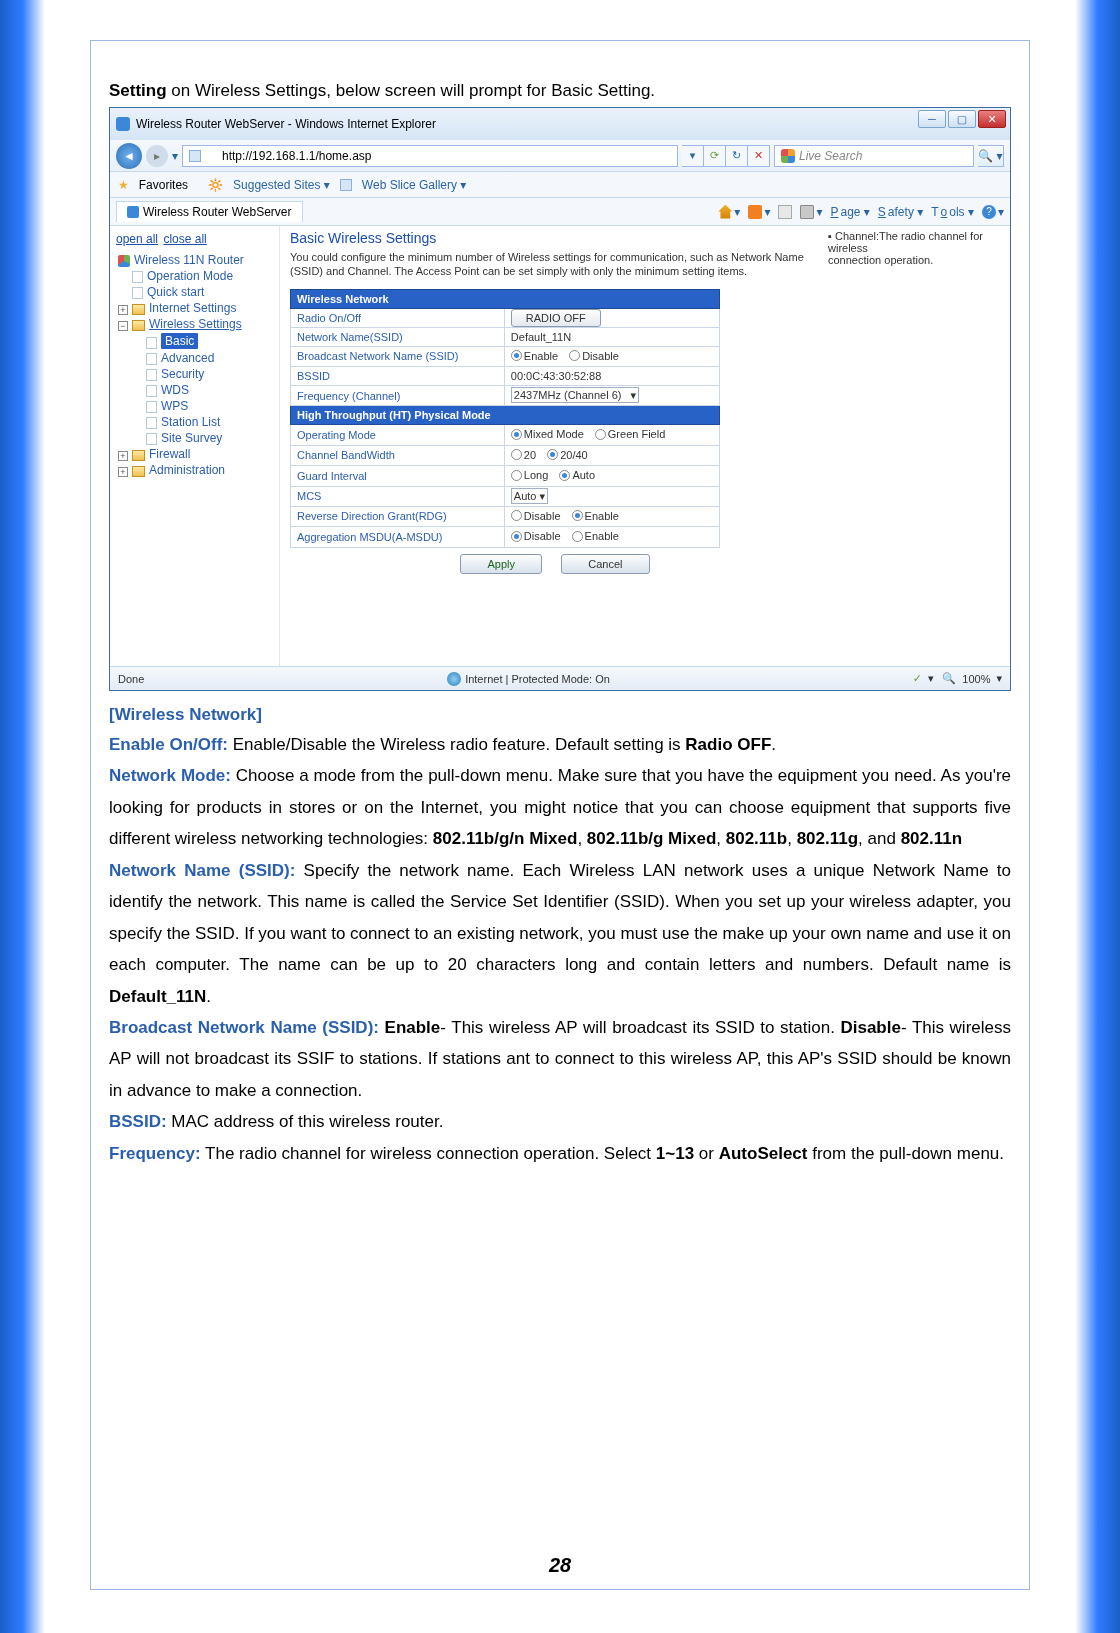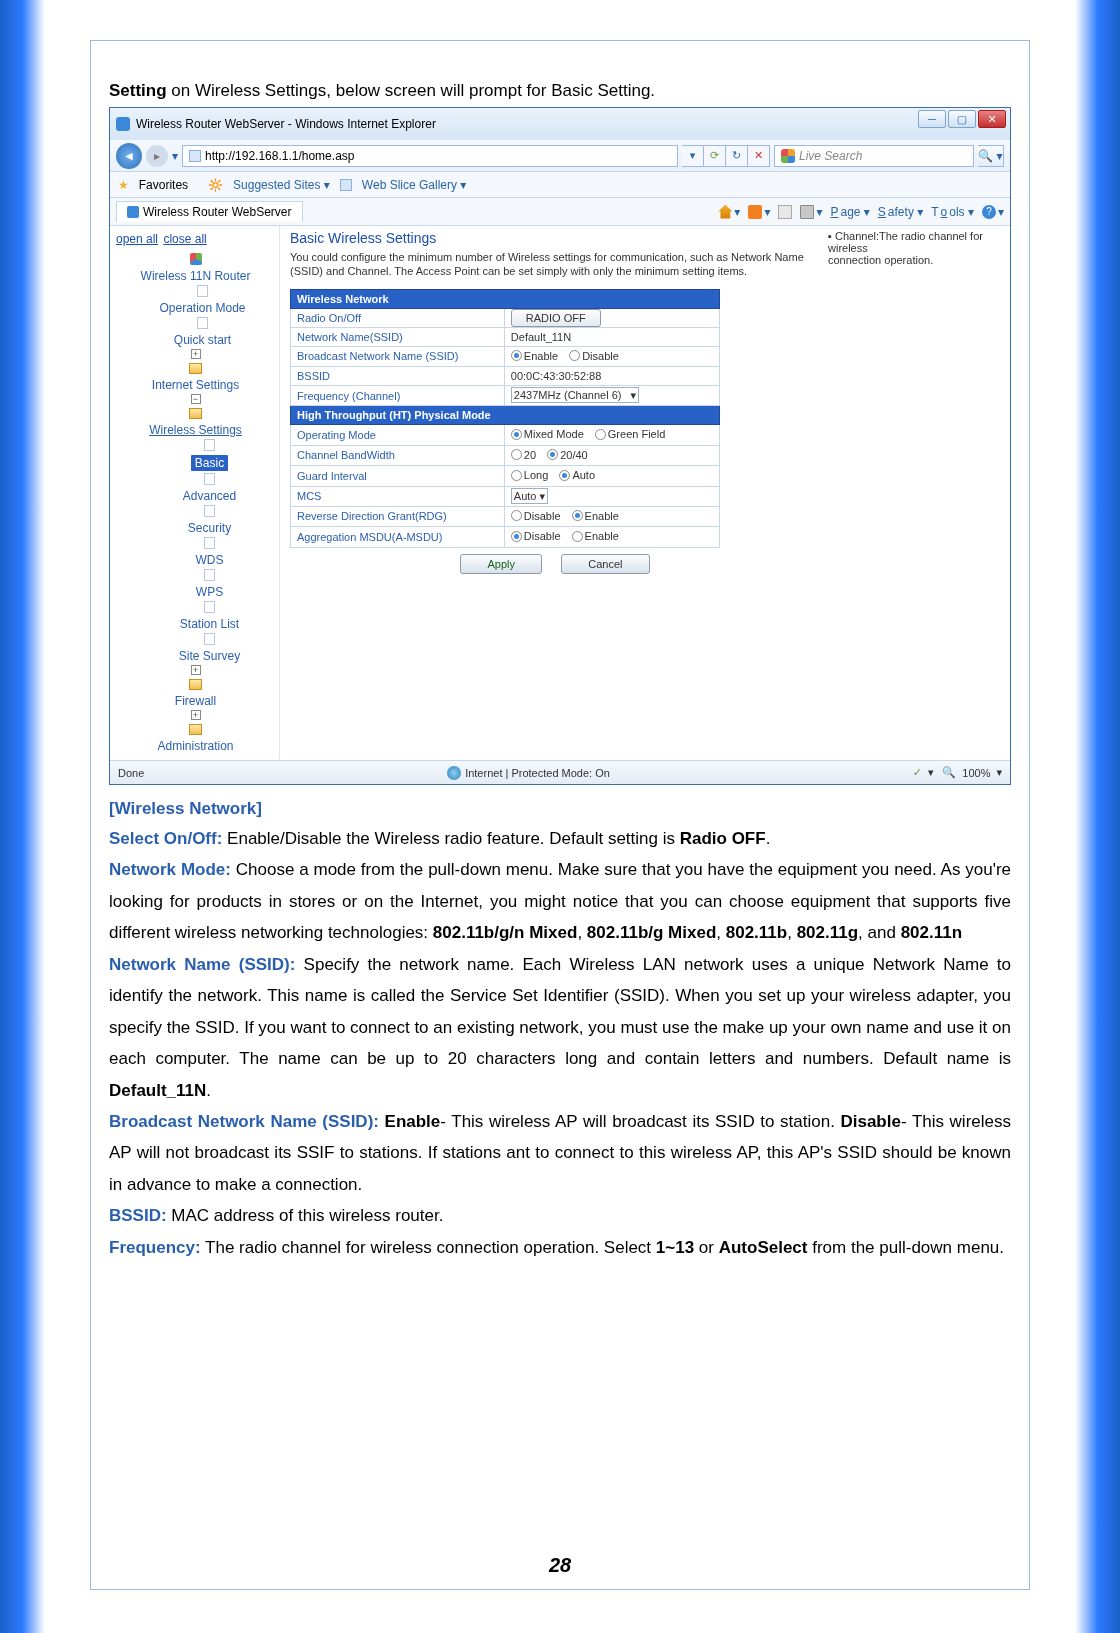--- a/index.html
+++ b/index.html
@@ -29,21 +29,21 @@
   
   .window { border: 1px solid #3b6ea5; background: #fff; margin-bottom: 14px; }
   .titlebar { background: linear-gradient(#eaf2fb, #d6e5f5); height: 28px; display: flex; align-items: center; padding: 16px 6px; font-size: 12px; position: relative; }
   .titlebar .ie-ico { width: 14px; height: 14px; background: #3b88d8; border-radius: 3px; margin-right: 6px; }
   .winbtns { position: absolute; right: 4px; top: 2px; display: flex; gap: 2px; }
   .winbtns span { width: 28px; height: 18px; background: linear-gradient(#f8fbff,#cfe0f2); border: 1px solid #7aa5cf; border-radius: 2px; display:inline-flex; align-items:center; justify-content:center; font-size:11px; color:#2a5fae;}
   .winbtns .close { background: linear-gradient(#e98080,#c53030); color:#fff; border-color:#a02020; }
   .navrow { background: linear-gradient(#f5f9fe,#e8f0f9); height: 32px; display:flex; align-items:center; padding: 0 6px; gap:4px; border-bottom:1px solid #c6d7ea; font-size:12px; }
   .navrow .back { width:26px; height:26px; border-radius:50%; background: radial-gradient(#6fb1f0,#2e6fb5); display:flex; align-items:center; justify-content:center; color:#fff; }
   .navrow .fwd { width:22px; height:22px; border-radius:50%; background:#d0dcea; display:flex; align-items:center; justify-content:center; color:#777; }
-  .navrow .url { flex:1; background:#fff; border:1px solid #9bb8e8; height:22px; display:flex; align-items:center; padding:0 6px; gap:4px; }
+  .navrow .url { flex:1; background:#fff; border:1px solid #9bb8e8; height:22px; display:flex; align-items:center; padding:0 6px; gap:21px; }
   .navrow .url .pgicon { width:12px; height:12px; background:#d7e6f7; border:1px solid #8bb0db; }
   .navrow .urlbtns { display:flex; gap:0; }
   .navrow .urlbtns span { width:22px; height:22px; border:1px solid #9bb8e8; border-left:none; display:flex; align-items:center; justify-content:center; background:#f4f8fc; color:#2a66a5; font-size:11px;}
   .navrow .urlbtns span.red { color:#c33; }
   .navrow .search { width:200px; background:#fff; border:1px solid #9bb8e8; height:22px; display:flex; align-items:center; padding:0 6px; gap:4px; color:#888; font-style:italic; }
   .navrow .search .live { width:14px; height:14px; background: conic-gradient(#f0a030 0 25%, #3b88d8 25% 50%, #6fb14f 50% 75%, #e05050 75% 100%); border-radius:3px; }
   .navrow .magnify { width:26px; height:22px; border:1px solid #9bb8e8; border-left:none; display:flex; align-items:center; justify-content:center; background:linear-gradient(#f8fbff,#e3eef8); color:#2a66a5; }
 
   .favrow { background:#f4f8fc; height:26px; display:flex; align-items:center; padding:0 8px; gap:10px; font-size:12px; border-bottom:1px solid #c6d7ea; }
   .favrow .star { color:#f0b030; }
@@ -58,21 +58,21 @@
   .ico-home { background:linear-gradient(#f0b030,#d88000); clip-path: polygon(50% 0, 100% 50%, 85% 50%, 85% 100%, 15% 100%, 15% 50%, 0 50%);}
   .ico-rss { background:#f28020; border-radius:2px; }
   .ico-mail { background:#e8e8e8; border:1px solid #aaa; }
   .ico-print { background:#c8c8c8; border:1px solid #888; border-radius:1px; }
   .ico-help { background:#3b88d8; border-radius:50%; color:#fff; font-size:10px; text-align:center; line-height:14px; }
 
   .content { display:flex; font-size:12px; min-height: 440px; }
   .sidebar { width:170px; border-right:1px solid #e0e8f2; padding:6px; }
   .sidebar a.oc { color:#1a4fb0; text-decoration:underline; margin-right:2px; }
   .tree { margin-top:6px; color:#2a5fae; }
-  .tree .node { padding:1px 0 1px 2px; display:flex; align-items:center; gap:4px;flex-direction:column; }
+  .tree .node { padding:1px 0 1px 2px; display:flex; align-items:flex-end; gap:4px; }
   .tree .sub { margin-left:14px; }
   .tree .sub2 { margin-left:28px; }
   .tree .pg { width:11px; height:12px; background:#fff; border:1px solid #b8c8da; position:relative; }
   .tree .fld { width:13px; height:11px; background:linear-gradient(#ffe9a8,#f0c050); border:1px solid #c89020; }
   .tree .ic { width:12px; height:12px; background: conic-gradient(#6fb14f 0 33%, #3b88d8 33% 66%, #e05050 66% 100%); border-radius:2px;}
   .tree .box { width:10px; height:10px; border:1px solid #888; display:flex; align-items:center; justify-content:center; font-size:9px; color:#555; background:#fff;}
   .tree .sel { background:#2862c7; color:#fff; padding:1px 4px; border-radius:1px; }
   .tree .nodelink { color:#2a5fae; }
   .tree .underline { text-decoration: underline; }
 
@@ -366,21 +366,21 @@
     <span class="zoom">
       <span style="color:#6a9a3a;">✓</span> ▾
       &nbsp; 🔍 <span>100%</span> ▾
     </span>
   </div>
 </div>
 
 <p class="doc-section-title">[Wireless Network]</p>
 
 <p class="doc-block">
-  <span class="blue">Select On/Off:</span><span> Enable/Disable the Wireless radio feature. Default setting is </span><b>Radio OFF</b>.
+  <span class="blue">Enable On/Off:</span><span> Enable/Disable the Wireless radio feature. Default setting is </span><b>Radio OFF</b>.
 </p>
 
 <p class="doc-block">
   <span class="blue">Network Mode:</span><span> Choose a mode from the pull-down menu. Make sure that you have the equipment you need. As you're looking for products in stores or on the Internet, you might notice that you can choose equipment that supports five different wireless networking technologies: </span><b>802.11b/g/n Mixed</b>, <b>802.11b/g Mixed</b>, <b>802.11b</b>, <b>802.11g</b>, and <b>802.11n</b>
 </p>
 
 <p class="doc-block">
   <span class="blue">Network Name (SSID):</span><span> Specify the network name. Each Wireless LAN network uses a unique Network Name to identify the network. This name is called the Service Set Identifier (SSID). When you set up your wireless adapter, you specify the SSID. If you want to connect to an existing network, you must use the make up your own name and use it on each computer. The name can be up to 20 characters long and contain letters and numbers. Default name is </span><b>Default_11N</b>.
 </p>
 

